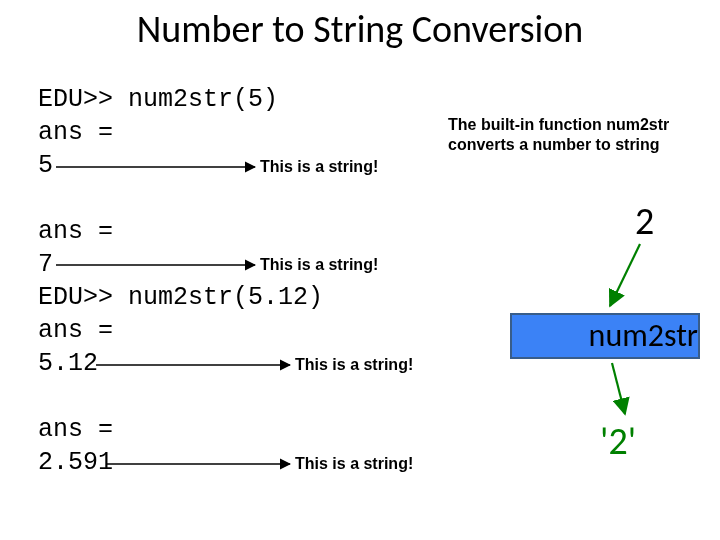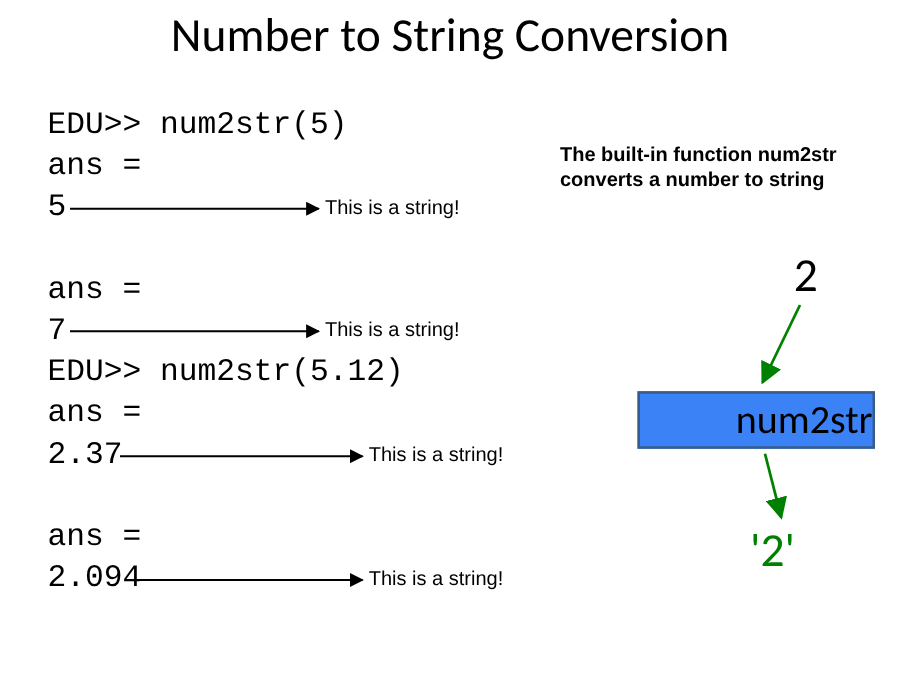--- a/index.html
+++ b/index.html
@@ -30,21 +30,21 @@
     position: absolute;
     left: 38px;
     font-size: 25px;
     color: #000;
     font-family: Liberation Mono, monospace;
     white-space: pre;
   }
   .annot {
     position: absolute;
     font-size: 16px;
-    font-weight: normal;
+    font-weight: bold;
     color: #000;
     font-family: Arial, sans-serif;
   }
   .desc {
     position: absolute;
     left: 448px;
     top: 83px;
     width: 250px;
     font-size: 16px;
     font-weight: bold;
@@ -97,23 +97,23 @@
 
   <div class="title">Number to String  Conversion</div>
 
   <div class="code-line" style="top:85px">EDU&gt;&gt; num2str(5)</div>
   <div class="code-line" style="top:118px">ans =</div>
   <div class="code-line" style="top:151px">5</div>
   <div class="code-line" style="top:217px">ans =</div>
   <div class="code-line" style="top:250px">7</div>
   <div class="code-line" style="top:283px">EDU&gt;&gt; num2str(5.12)</div>
   <div class="code-line" style="top:316px">ans =</div>
-  <div class="code-line" style="top:349px">2.37</div>
+  <div class="code-line" style="top:349px">5.12</div>
   <div class="code-line" style="top:415px">ans =</div>
-  <div class="code-line" style="top:448px">2.094</div>
+  <div class="code-line" style="top:448px">2.591</div>
 
   <div class="annot" style="left:260px; top:158px">This is a string!</div>
   <div class="annot" style="left:260px; top:256px">This is a string!</div>
   <div class="annot" style="left:295px; top:356px">This is a string!</div>
   <div class="annot" style="left:295px; top:455px">This is a string!</div>
 
   <div class="desc">The built-in function num2str converts a number to string</div>
 
   <div class="big2">2</div>
   <div class="box">num2str</div>

